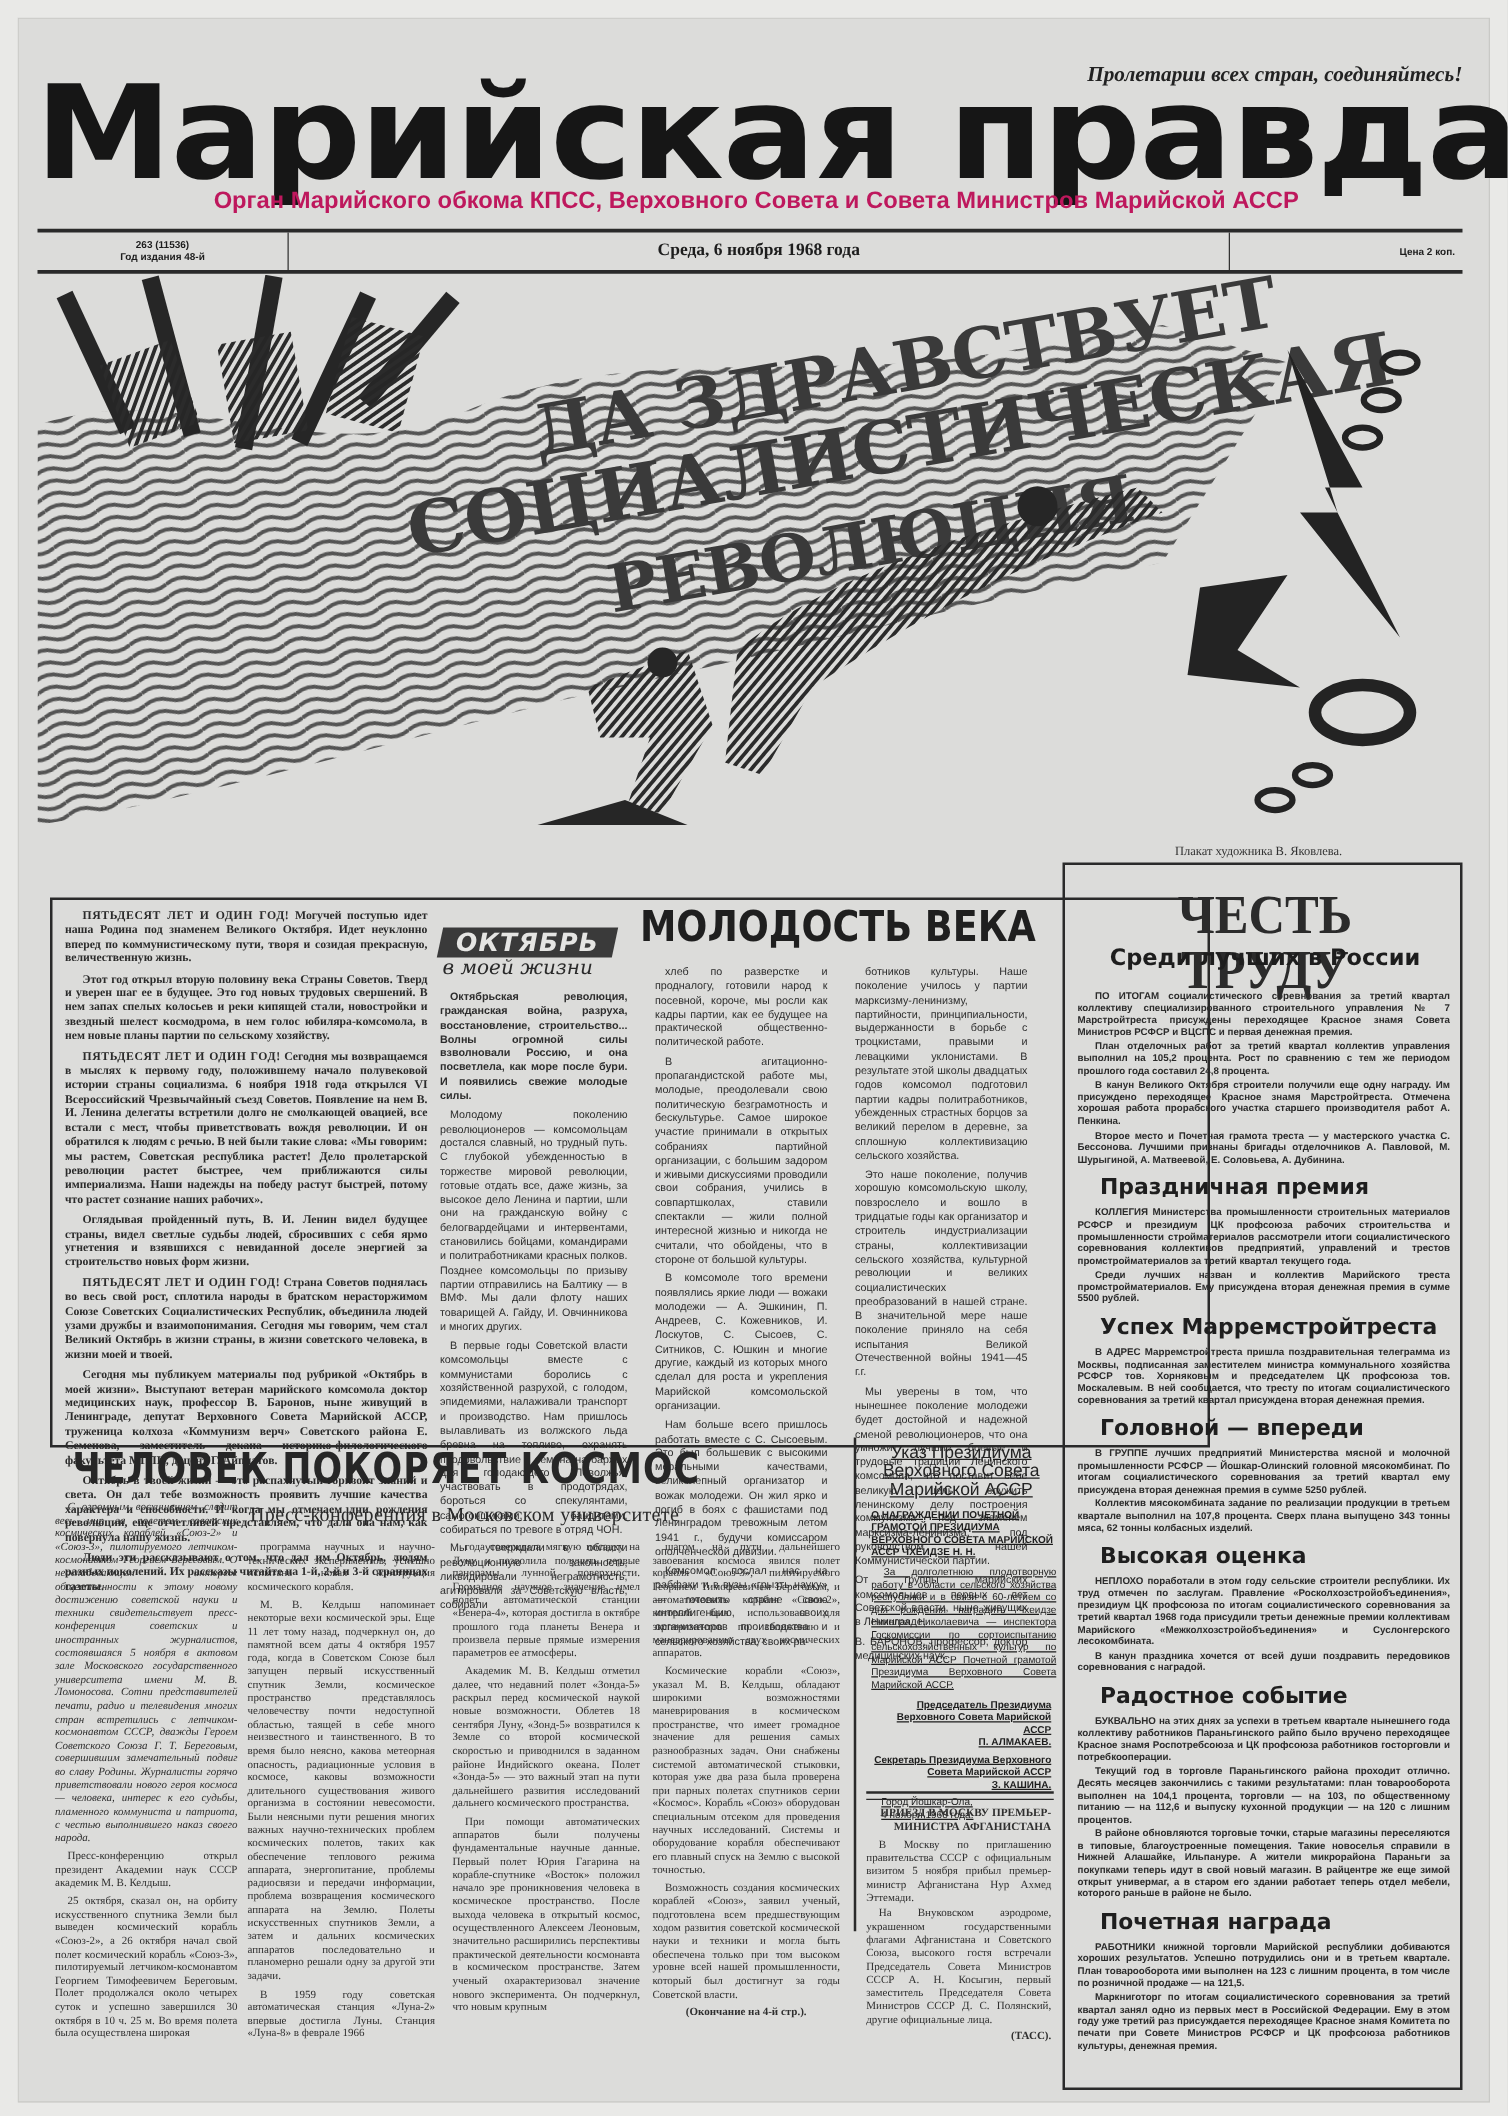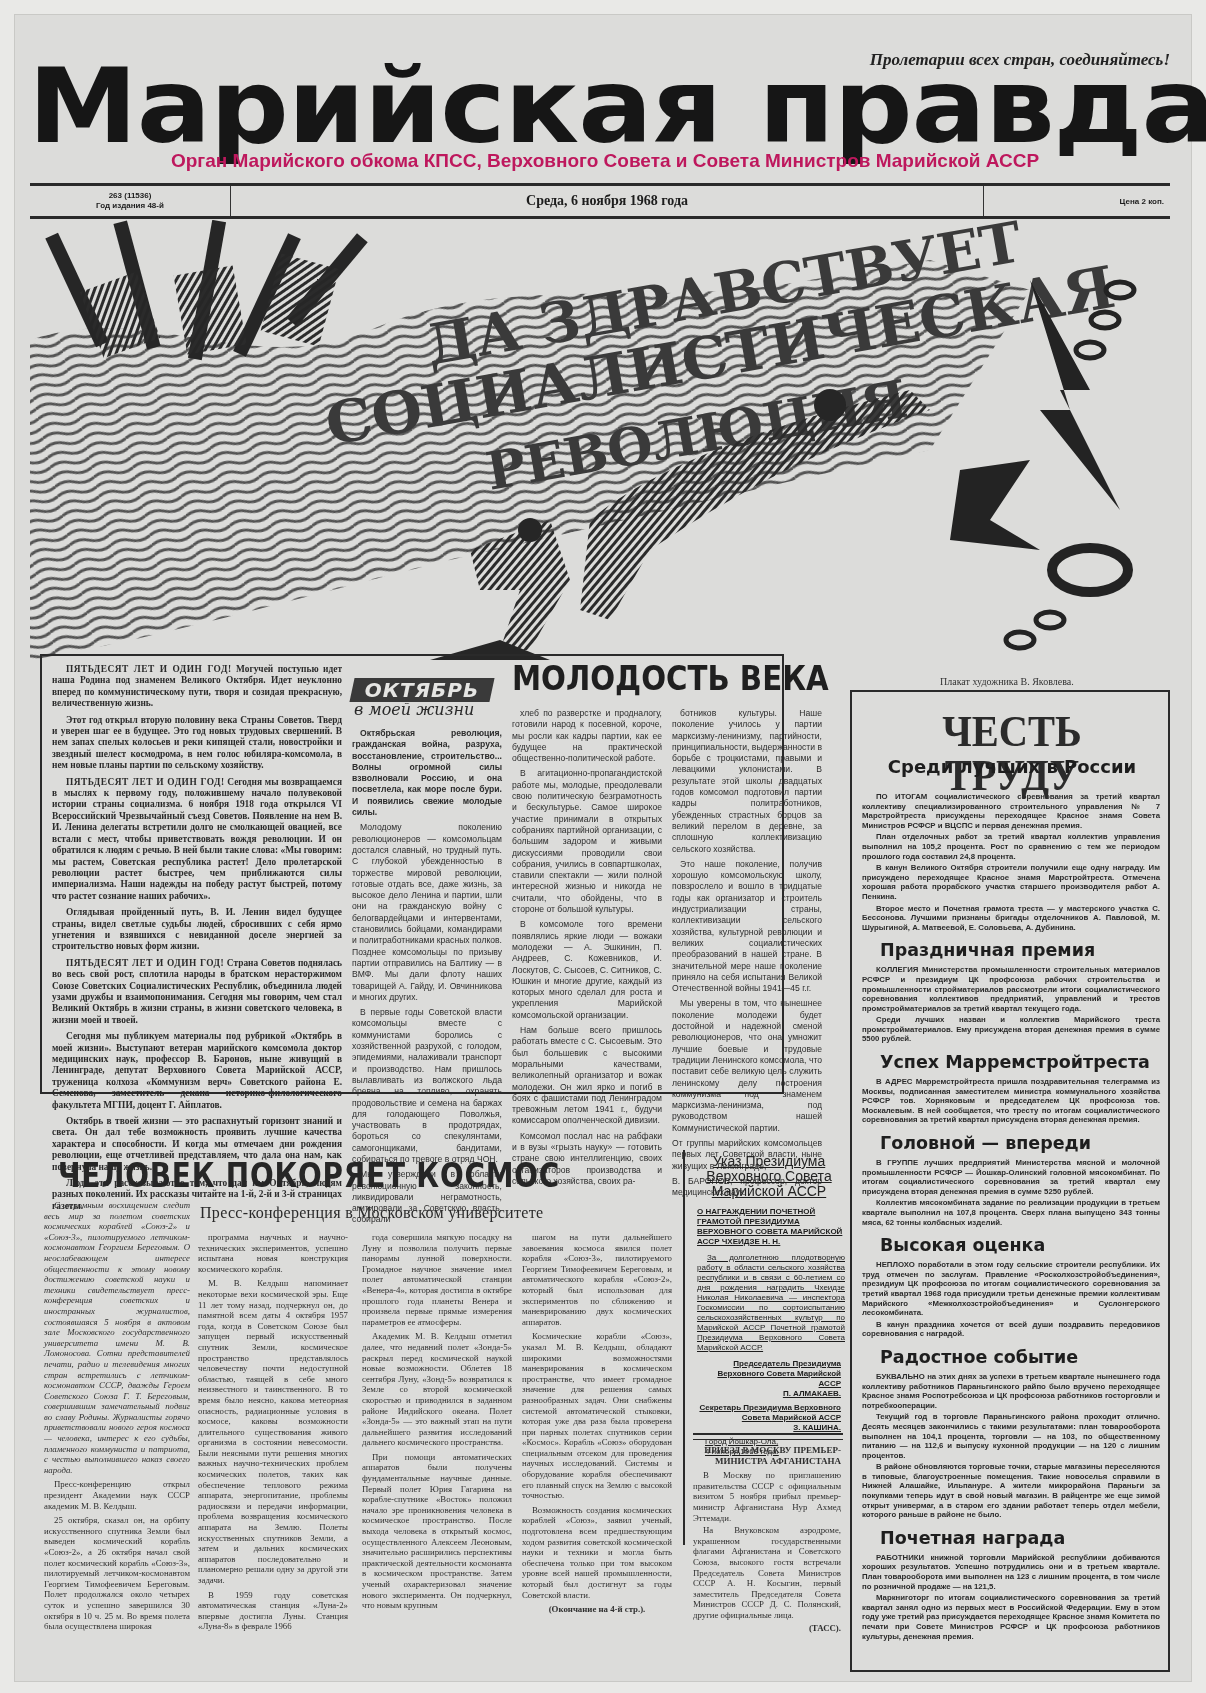--- a/index.html
+++ b/index.html
@@ -42,21 +42,21 @@
   .infobar .date { flex:1; text-align:center; font-size:14px; font-weight:bold; border-right:1px solid #333; }
   .infobar .price { width:180px; text-align:right; padding-right:6px; font-family:"Liberation Sans",sans-serif; font-size:8px; font-weight:bold; }
 
   
   .poster { position:absolute; left:30px; top:220px; width:1140px; height:450px; }
   .poster svg { width:100%; height:100%; }
   .poster-credit { position:absolute; left:940px; top:676px; font-size:10px; color:#333; }
 
   
   .block1 {
-    position:absolute; left:40px; top:654px; width:744px; height:440px;
+    position:absolute; left:40px; top:718px; width:928px; height:440px;
     border:2px solid #2a2a2a; box-sizing:border-box;
   }
   .editorial {
     position:absolute; left:10px; top:8px; width:290px;
     font-size:9.4px; line-height:11.4px; text-align:justify; font-weight:bold; color:#2b2b2b;
   }
   .editorial p { margin:0 0 5px 0; text-indent:14px; }
   .editorial .caps { letter-spacing:0.5px; }
 
   .okt-head {
@@ -74,21 +74,21 @@
 
   .mol-title {
     position:absolute; left:470px; top:2px; width:320px;
     font-family:"DejaVu Sans",sans-serif; font-weight:bold; font-size:34px; letter-spacing:0px;
     transform:scaleX(0.86); transform-origin:left top; white-space:nowrap; color:#1f1f1f;
   }
   .mol-col {
     position:absolute; top:52px; width:150px;
     font-family:"Liberation Sans",sans-serif; font-size:8.6px; line-height:11.3px; text-align:justify; color:#2d2d2d;
   }
-  .mol-col p { margin:0 0 4px 0; text-indent:8px; }
+  .mol-col p { margin:0 0 4px 12px; text-indent:8px; }
   .mol-col .sign { font-weight:normal; text-indent:0; }
 
   
   .honor {
     position:absolute; left:850px; top:690px; width:320px; height:982px;
     border:2px solid #2a2a2a; box-sizing:border-box;
   }
   .honor h1 {
     margin:0; position:absolute; left:10px; top:18px; width:300px; text-align:center;
     font-family:"Liberation Serif",serif; font-weight:bold; font-size:44px; line-height:44px; color:#2b2b2b; letter-spacing:0px;

